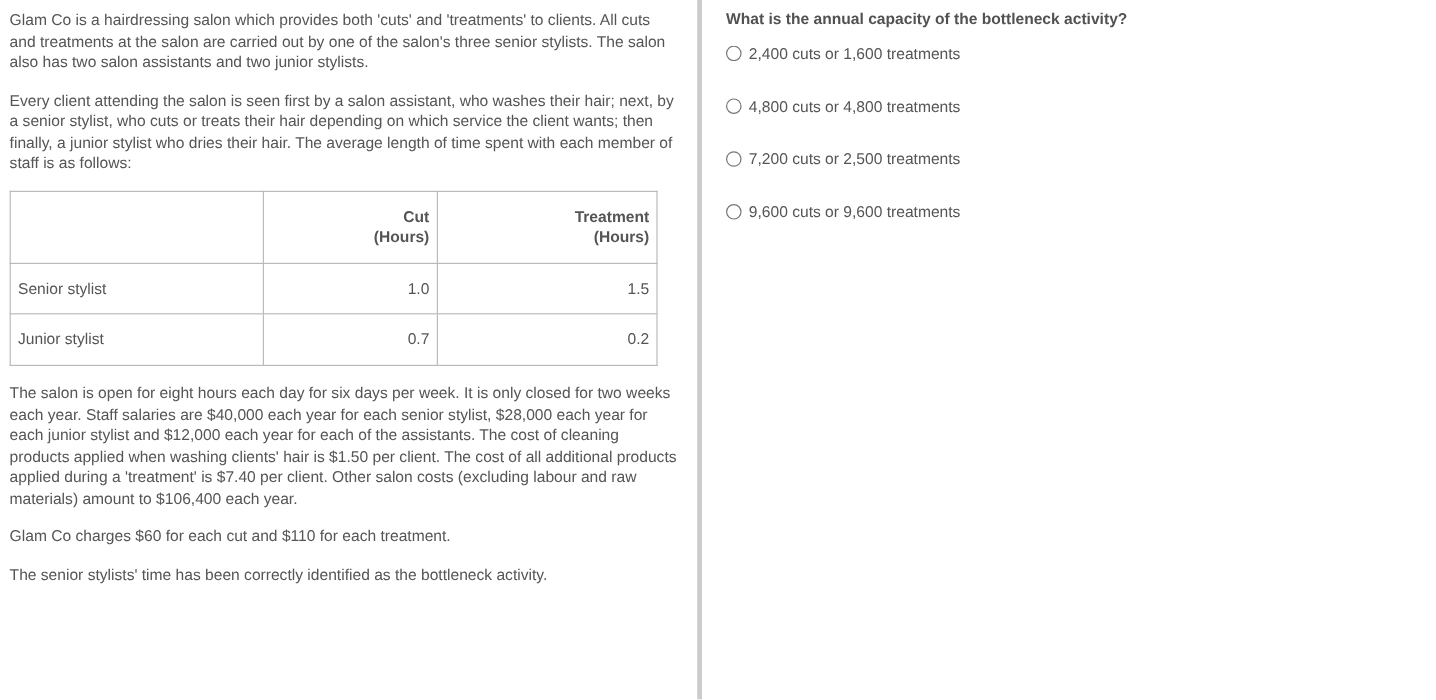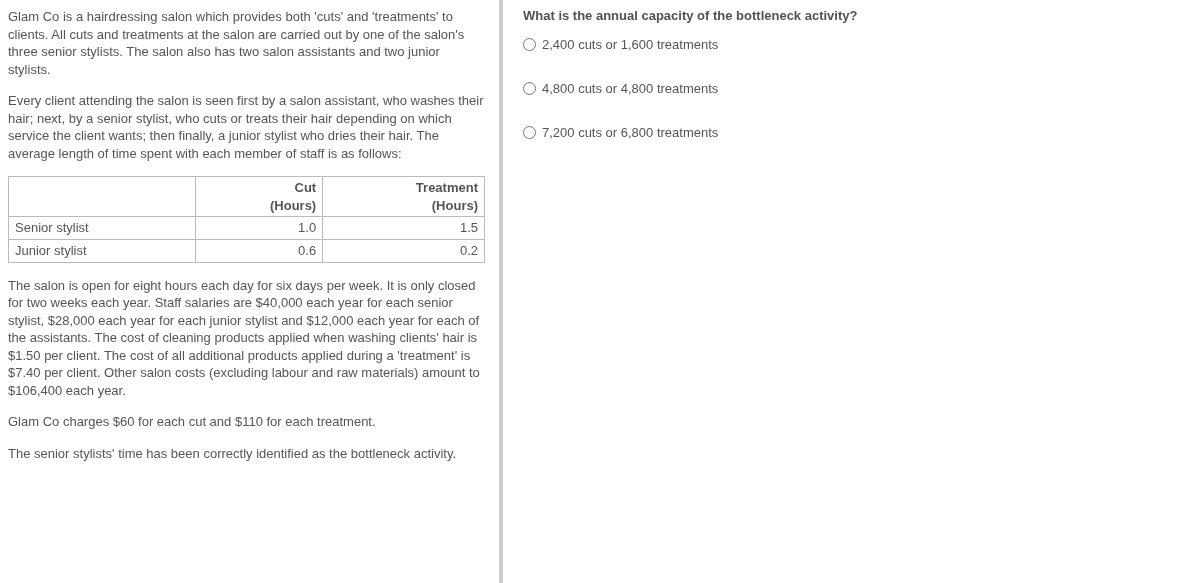--- a/index.html
+++ b/index.html
@@ -7,21 +7,21 @@
     font-family: Arial, Helvetica, sans-serif;
     font-size: 13px;
     color: #555;
     background: #fff;
     width: 1197px;
     height: 583px;
     display: flex;
     overflow: hidden;
   }
   .left-panel {
-    width: 503px;
+    width: 585px;
     padding: 8px 14px 8px 8px;
     border-right: 4px solid #ccc;
     line-height: 1.35;
   }
   .right-panel {
     flex: 1;
     padding: 8px 10px 8px 20px;
   }
   .para { margin-bottom: 14px; }
   .question-title {
@@ -35,21 +35,21 @@
   .option input[type="radio"] { width: 13px; height: 13px; }
   .option label { color: #555; }
   table {
     border-collapse: collapse;
     width: 100%;
     max-width: 540px;
     margin-bottom: 14px;
   }
   th, td {
     border: 1px solid #bbb;
-    padding: 2px 6px;
+    padding: 12px 6px;
     font-weight: normal;
     color: #555;
     font-size: 13px;
   }
   th { text-align: right; }
   th .hd-label { font-weight: bold; }
   td.row-label { text-align: left; }
   td.num { text-align: right; }
   th.empty { background: #fff; }
 </style>
@@ -75,21 +75,21 @@
       </tr>
     </thead>
     <tbody>
       <tr>
         <td class="row-label">Senior stylist</td>
         <td class="num">1.0</td>
         <td class="num">1.5</td>
       </tr>
       <tr>
         <td class="row-label">Junior stylist</td>
-        <td class="num">0.6</td>
+        <td class="num">0.7</td>
         <td class="num">0.2</td>
       </tr>
     </tbody>
   </table>
 
   <p class="para">The salon is open for eight hours each day for six days per week. It is only closed for two weeks each year. Staff salaries are $40,000 each year for each senior stylist, $28,000 each year for each junior stylist and $12,000 each year for each of the assistants. The cost of cleaning products applied when washing clients' hair is $1.50 per client. The cost of all additional products applied during a 'treatment' is $7.40 per client. Other salon costs (excluding labour and raw materials) amount to $106,400 each year.</p>
   <p class="para">Glam Co charges $60 for each cut and $110 for each treatment.</p>
   <p class="para">The senior stylists' time has been correctly identified as the bottleneck activity.</p>
 </div>
 
@@ -99,16 +99,20 @@
     <div class="option">
       <input type="radio" name="ans" style="">
       <label>2,400 cuts or 1,600 treatments</label>
     </div>
     <div class="option">
       <input type="radio" name="ans" style="">
       <label>4,800 cuts or 4,800 treatments</label>
     </div>
     <div class="option">
       <input type="radio" name="ans" style="">
-      <label>7,200 cuts or 6,800 treatments</label>
+      <label>7,200 cuts or 2,500 treatments</label>
+    </div>
+    <div class="option">
+      <input type="radio" name="ans" style="">
+      <label>9,600 cuts or 9,600 treatments</label>
     </div>
   </div>
 </div>
 
 </body></html>

